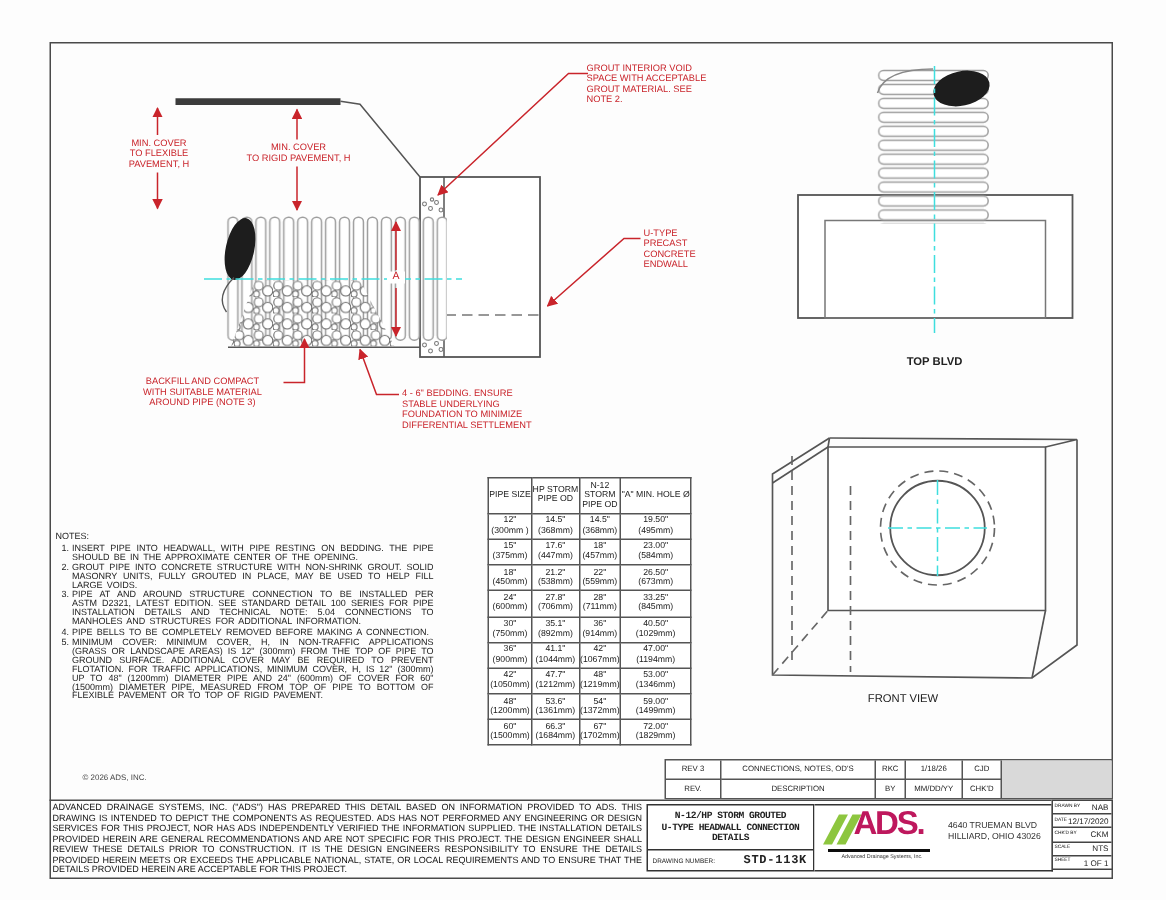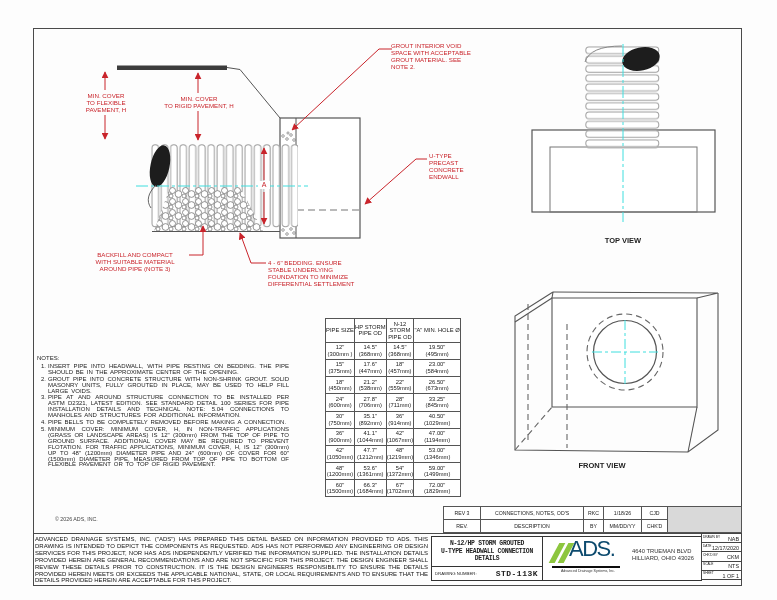--- a/index.html
+++ b/index.html
@@ -16,21 +16,21 @@
   .ann { font-size:6.2px; line-height:7px; }
   #ann-flex { left:75px; top:92px; width:62px; }
   #ann-rigid { left:158px; top:95px; width:82px; }
   #ann-grout { left:391px; top:42px; width:95px; }
   #ann-endwall { left:429px; top:152px; width:60px; }
   #ann-backfill { left:80px; top:251px; width:110px; text-align:center; }
   #ann-bedding { left:268px; top:259px; width:108px; }
   #dim-a { left:258px; top:181px; width:12px; font-size:7px; background:#fff; text-align:center; line-height:8px; }
 
   #top-view-label { left:575px; top:236px; width:96px; font-weight:bold; font-size:7.5px; text-align:center; }
-  #front-view-label { left:554px; top:461px; width:96px; font-weight:bold; font-size:7.5px; text-align:center; }
+  #front-view-label { left:554px; top:461px; width:96px; font-weight:normal; font-size:7.5px; text-align:center; }
 
   #notes { left:37px; top:356px; width:252px; font-size:6px; line-height:5.9px; }
   #notes .nh { margin-bottom:2px; }
   .note { display:flex; margin-bottom:1px; }
   .note .nn { width:11px; flex:none; text-align:right; padding-right:2px; }
   .note .nt { flex:1; text-align:justify; word-spacing:1.2px; white-space:normal; }
 
   #pipe-table { left:325px; top:318px; width:136px; border-collapse:collapse; font-size:5.8px; line-height:6.6px; background:#fff; }
   #pipe-table th, #pipe-table td { border:1px solid #555; text-align:center; vertical-align:middle; white-space:pre-line; font-weight:normal; padding:1.5px 0; }
 
@@ -48,21 +48,21 @@
   .tb-title { flex:1; display:flex; flex-direction:column; justify-content:center; align-items:center;
     font-family:"Liberation Mono", monospace; font-weight:bold; font-size:6.4px; line-height:7.4px; letter-spacing:-0.3px; white-space:pre-line; text-align:center; }
   .tb-numrow { height:14px; border-top:1px solid #333; display:flex; align-items:center; }
   .tb-numlabel { font-size:4.3px; margin-left:3px; }
   .tb-num { font-family:"Liberation Mono", monospace; font-weight:bold; font-size:8px; margin-left:19px; letter-spacing:0.5px; }
 
   #logo-box { left:543px; top:536px; width:159px; height:45px; border:1px solid #333; border-left:none; background:#fff; }
   #logo { left:552px; top:541px; width:80px; height:32px; }
   .slash { position:absolute; width:6px; height:20px; background:#8dc63f; transform:skewX(-28deg); top:2px; }
   .s1 { left:2px; } .s2 { left:11px; }
-  #logo-text { position:absolute; left:17px; top:-5px; font-size:22px; font-weight:normal; letter-spacing:-1.5px; color:#0c4a6e; }
+  #logo-text { position:absolute; left:17px; top:-5px; font-size:22px; font-weight:bold; letter-spacing:-1.5px; color:#be185d; }
   #logo-underline { position:absolute; left:0; top:25px; width:68px; height:2px; background:#0d0d0d; }
   #logo-subtext { position:absolute; left:-8px; top:28px; width:88px; font-size:3.6px; text-align:center; color:#333; }
   #address { left:632px; top:548px; width:70px; font-size:5.8px; line-height:7px; color:#333; }
 
   #fields { left:701px; top:533px; width:41px; height:47px; border:1px solid #444; display:flex; flex-direction:column; background:#fff; }
   .frow { flex:1; border-bottom:1px solid #444; position:relative; }
   .frow:last-child { border-bottom:none; }
   .flabel { position:absolute; left:1px; top:0.5px; font-size:3.2px; color:#111; }
   .fvalue { position:absolute; right:2px; bottom:0.5px; font-size:5.4px; }
 
@@ -170,21 +170,21 @@
 ENDWALL</div>
 <div id="ann-backfill" class="abs ann red pre">BACKFILL AND COMPACT
 WITH SUITABLE MATERIAL
 AROUND PIPE (NOTE 3)</div>
 <div id="ann-bedding" class="abs ann red pre">4 - 6" BEDDING. ENSURE
 STABLE UNDERLYING
 FOUNDATION TO MINIMIZE
 DIFFERENTIAL SETTLEMENT</div>
 <div id="dim-a" class="abs red">A</div>
 
-<div id="top-view-label" class="abs">TOP VIEW</div>
+<div id="top-view-label" class="abs">TOP BLVD</div>
 <div id="front-view-label" class="abs">FRONT VIEW</div>
 
 <div id="notes" class="abs">
   <div class="nh">NOTES:</div>
   <div class="note">
     <span class="nn">1.</span>
     <span class="nt">INSERT PIPE INTO HEADWALL, WITH PIPE RESTING ON BEDDING. THE PIPE SHOULD BE IN THE APPROXIMATE CENTER OF THE OPENING.</span>
   </div>
   <div class="note">
     <span class="nn">2.</span>

